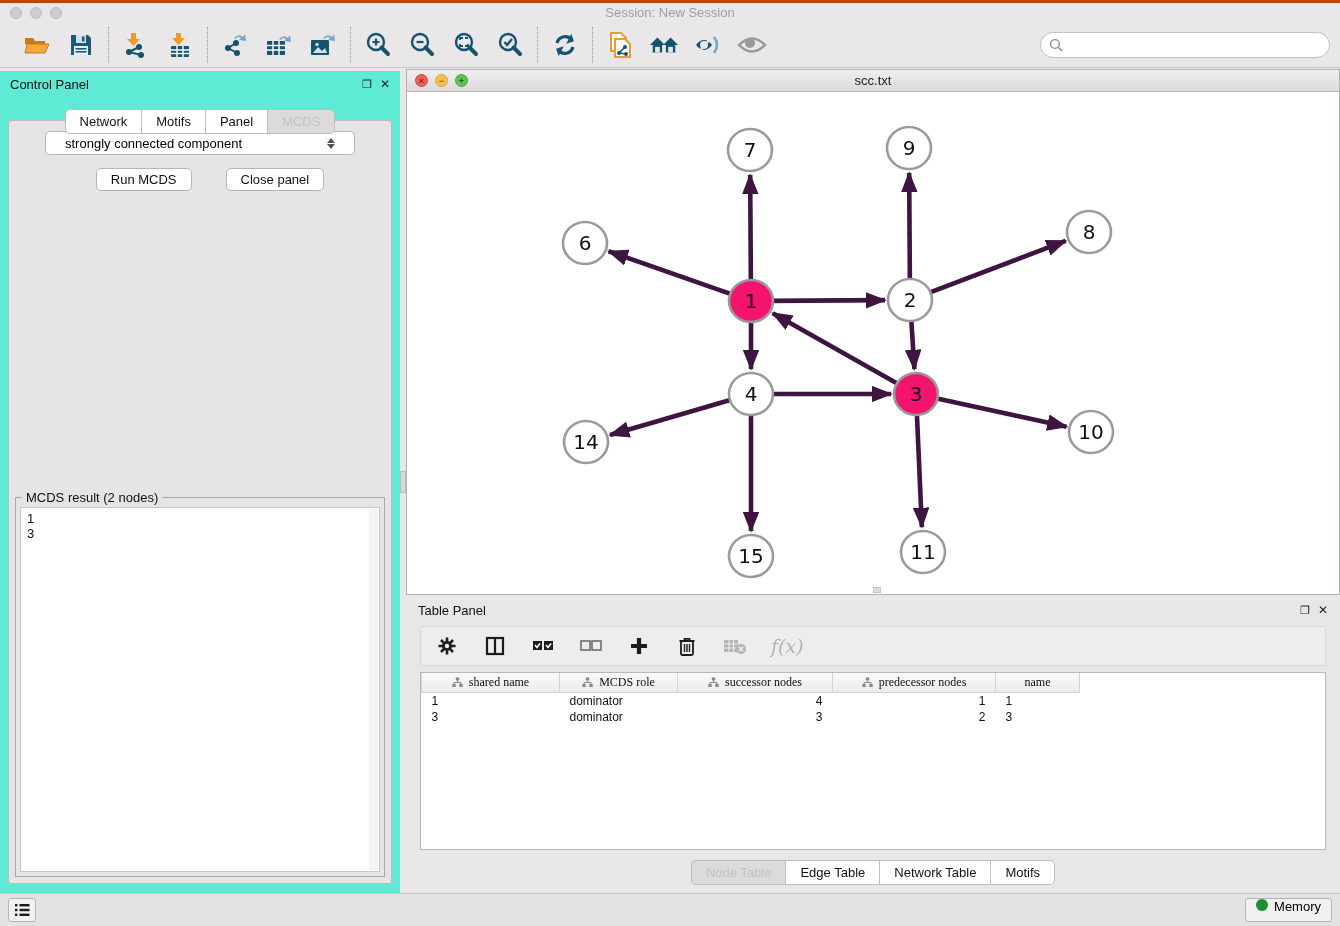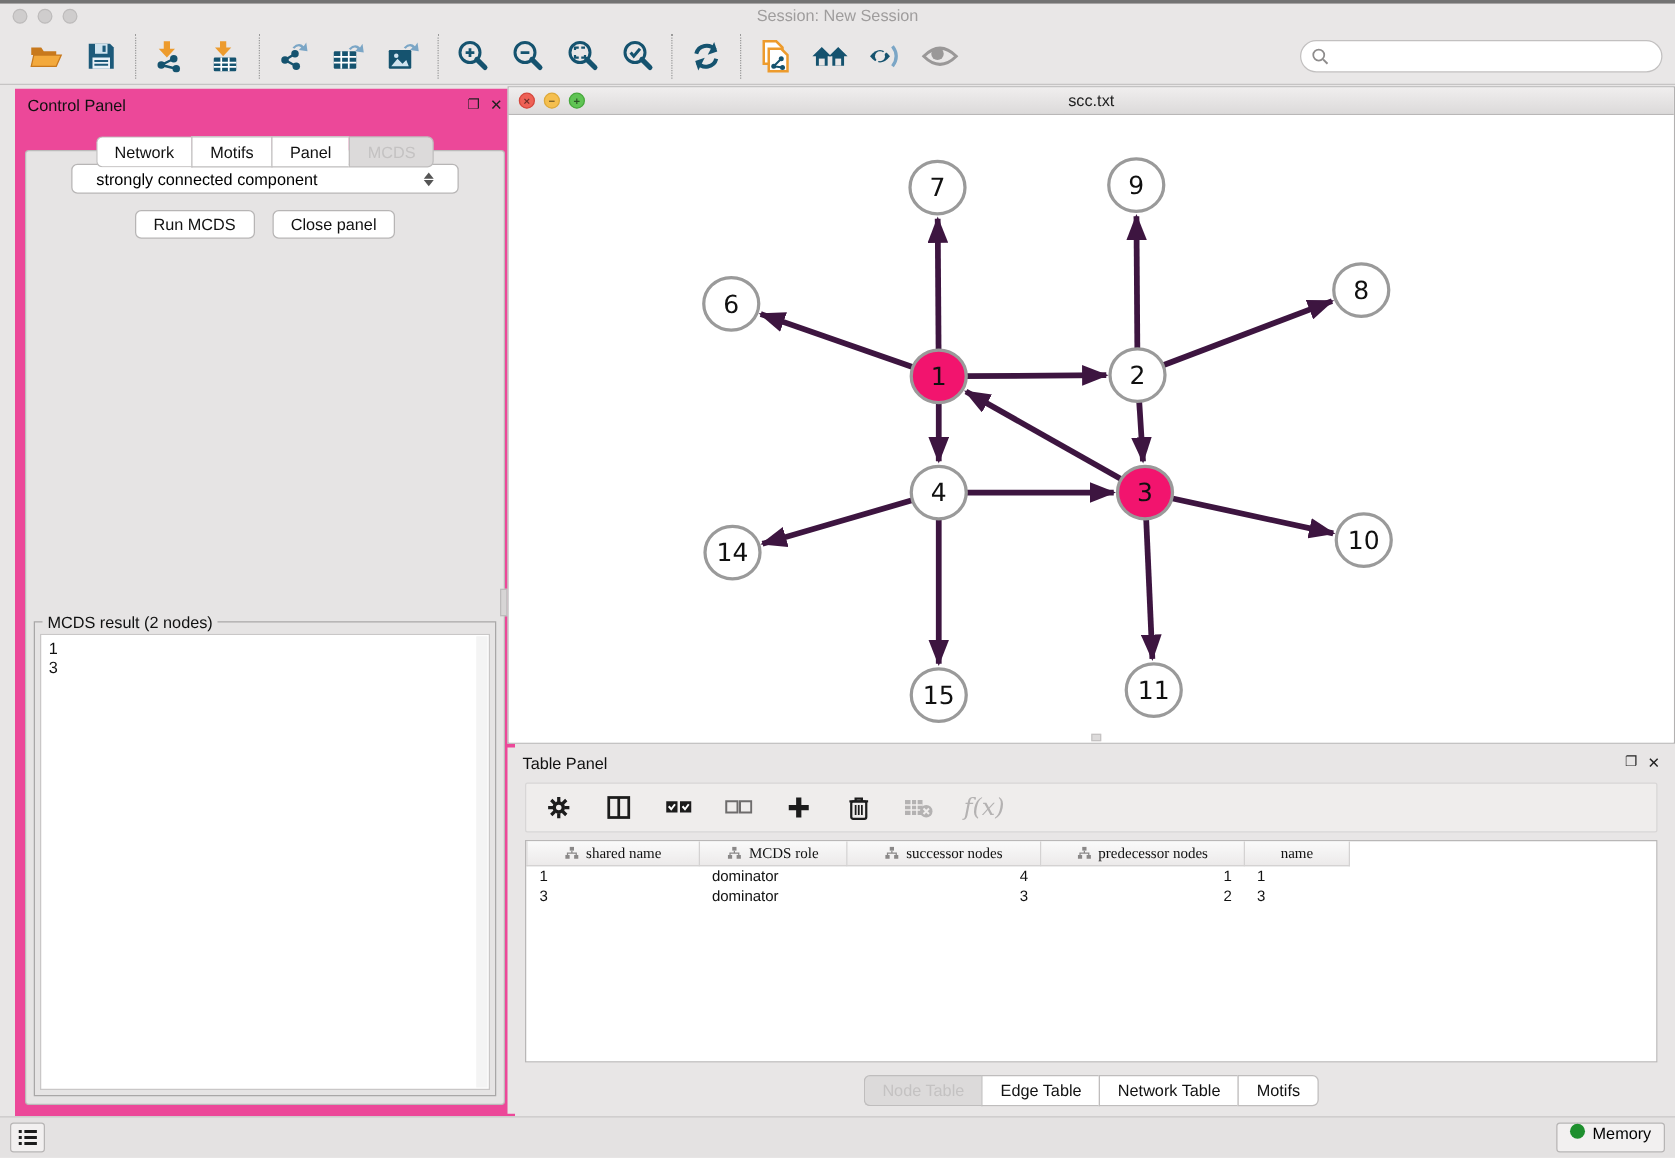--- a/index.html
+++ b/index.html
@@ -1,36 +1,36 @@
 <!DOCTYPE html>
 <html><head>
 <meta charset="utf-8">
 <style>
   * { margin:0; padding:0; box-sizing:border-box; }
   html,body { width:1340px; height:926px; font-family:"Liberation Sans",sans-serif; background:#e8e6e6; overflow:hidden; }
-  .app { position:relative; width:1340px; height:926px; background:#e8e6e6; border-top:3px solid #737373; }
+  .app { position:relative; width:1340px; height:926px; background:#e8e6e6; border-top:3px solid #c2410c; }
 
   
   .titlebar { height:19px; background:#e9e7e7; position:relative; display:flex; align-items:center; justify-content:center; }
   .tl-dots { position:absolute; left:10px; top:4px; display:flex; gap:8px; }
   .tl-dot { width:12px; height:12px; border-radius:50%; background:#cfcdcd; border:1px solid #bdbbbb; }
   .title-text { font-size:13px; color:#9f9d9d; }
 
   
   .toolbar { height:46px; display:flex; align-items:center; padding:0 10px; border-bottom:1px solid #c6c4c4; background:#e9e7e7; }
   .tb-group { display:flex; align-items:center; gap:14px; padding:0 12px; }
   .tb-sep { width:1px; height:36px; border-left:1px dotted #9a9a9a; }
   .tb-btn { width:30px; height:30px; display:flex; align-items:center; justify-content:center; cursor:pointer; }
   .search-wrap { margin-left:auto; }
   .searchbox { width:290px; height:26px; background:#fff; border:1px solid #c2c0c0; border-radius:13px; display:flex; align-items:center; padding:0 8px; }
   .searchbox input { border:none; outline:none; flex:1; font-size:13px; background:transparent; margin-left:6px; }
 
   
   .main { position:absolute; top:68px; left:0; right:0; bottom:33px; }
-  .control-panel { position:absolute; left:12px; top:0; width:400px; bottom:0; background:#ec4899; }
+  .control-panel { position:absolute; left:0; top:0; width:400px; bottom:0; background:#5eead4; }
   .cp-header { height:26px; display:flex; align-items:center; padding:0 10px; }
   .cp-title { font-size:13px; color:#111; }
   .panel-winbtns { margin-left:auto; display:flex; gap:8px; align-items:center; }
   .wb { font-size:12px; color:#222; cursor:pointer; line-height:1; }
   .wb.float { font-size:11px; }
 
   .cp-tabs { position:absolute; left:8px; right:8px; top:38px; display:flex; justify-content:center; z-index:2; }
   .tabset { display:flex; }
   .tab { font-size:13px; padding:4px 14px; background:#fff; border:1px solid #bfbdbd; border-right:none; color:#111; cursor:pointer; }
   .tab:first-child { border-radius:5px 0 0 5px; }
@@ -39,21 +39,21 @@
 
   .cp-body { position:absolute; left:8px; right:8px; top:49px; bottom:9px; border:1px solid #bcbaba; border-radius:3px; background:#e6e4e4; }
   .opt-label { text-align:center; font-size:13px; color:#111; margin-top:28px; }
   .opt-select { margin:10px auto 0; width:310px; height:24px; background:#fff; border:1px solid #b7b5b5; border-radius:5px; display:flex; align-items:center; padding:0 19px; font-size:13px; cursor:pointer; }
   .opt-select .sel-text { flex:1; }
   .spin { display:flex; flex-direction:column; gap:1px; align-items:center; }
   .spin i { border:4px solid transparent; display:block; width:0; height:0; }
   .spin .up { border-bottom:5px solid #555; }
   .spin .dn { border-top:5px solid #555; }
   .cp-buttons { display:flex; justify-content:center; gap:14px; margin-top:13px; }
-  .btn { background:#fff; border:1px solid #b7b5b5; border-radius:5px; font-size:13px; padding:3px 14px; color:#111; cursor:pointer; }
+  .btn { background:#fff; border:1px solid #b7b5b5; border-radius:5px; font-size:13px; padding:3px 14px; color:#111; cursor:pointer;margin-left:20px; }
 
   .result-fieldset { position:absolute; left:6px; right:6px; bottom:6px; top:376px; border:1px solid #a9a7a7; background:#e6e4e4; }
   .result-legend { position:absolute; top:-8px; left:6px; background:#e6e4e4; font-size:13px; padding:0 4px; color:#111; }
   .result-box { position:absolute; left:4px; right:4px; top:9px; bottom:4px; background:#fff; border:1px solid #c9c7c7; }
   .result-pre { font-family:"Liberation Sans",sans-serif; font-size:13px; color:#111; padding:3px 6px; white-space:pre; }
   .result-scroll { position:absolute; right:1px; top:1px; bottom:1px; width:9px; background:#f4f4f4; }
 
   .vsplit { position:absolute; left:400px; top:0; width:6px; bottom:0; }
   .vsplit .grip { position:absolute; top:400px; left:0; width:6px; height:22px; background:#d7d5d5; border:1px solid #bdbbbb; }
 

